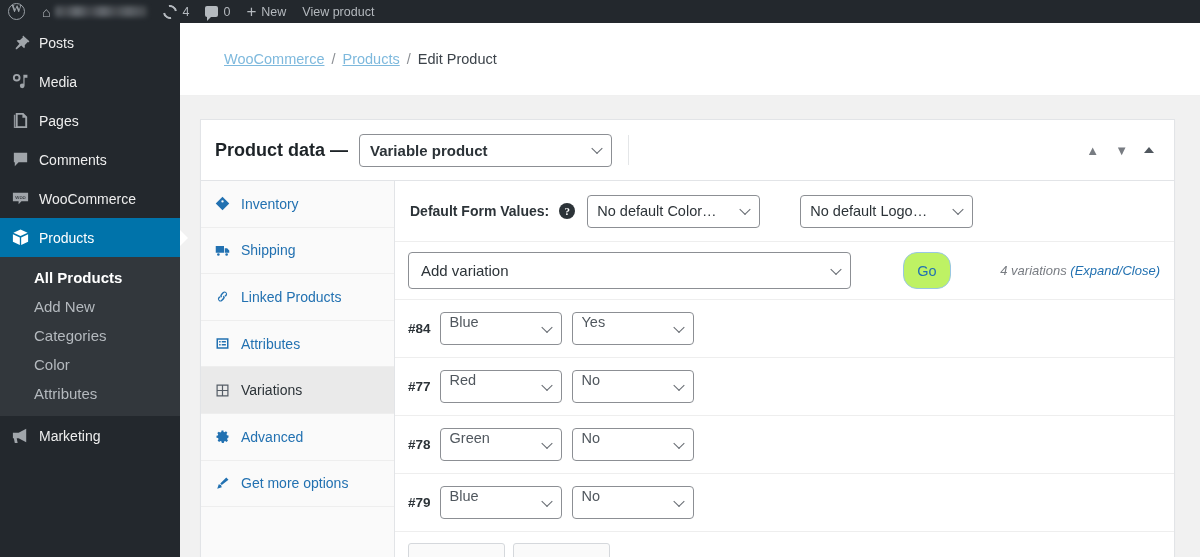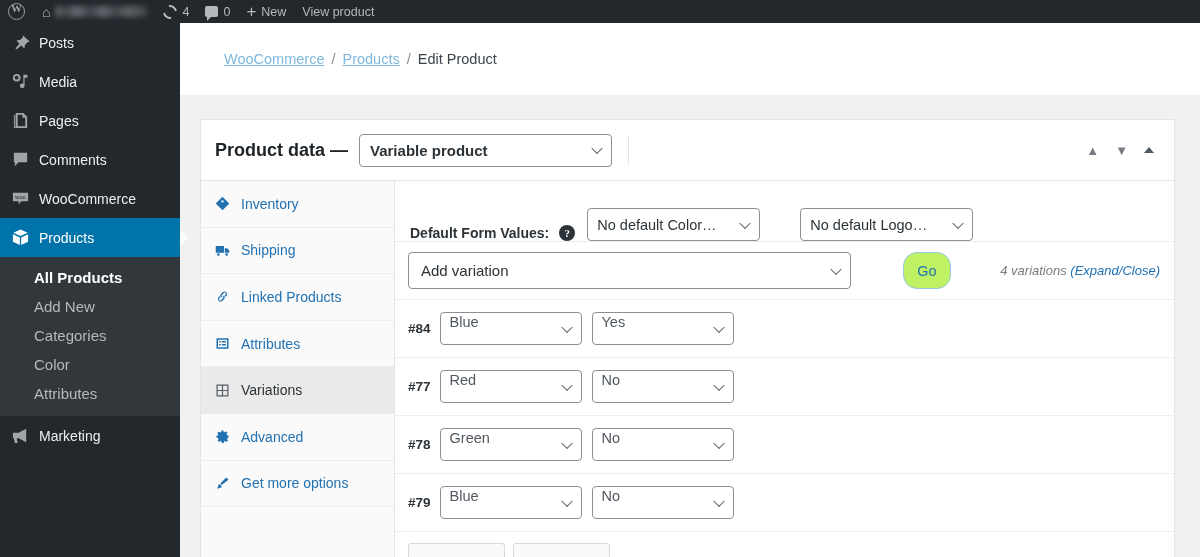--- a/index.html
+++ b/index.html
@@ -194,21 +194,21 @@
   .tab .tb-icon svg { width: 15px; height: 15px; fill: currentColor; display: block; }
   .tab.active {
     background: #eaeaea; color: #2c3338; font-weight: 400;
   }
   .tab.active .tb-icon { color: #555d66; }
 
   #tab-content { flex: 1; background: #fff; position: relative; }
 
   
   #defaults-row {
-    display: flex; align-items: flex-end;
+    display: flex; align-items: center;
     height: 61px; padding-left: 15px;
     border-bottom: 1px solid #eee;
   }
   #defaults-label {
     font-size: 14px; font-weight: 700; color: #2c3338;
     margin-right: 10px; white-space: nowrap;
   }
   .help-tip {
     width: 16px; height: 16px; border-radius: 50%;
     background: #2c3338; color: #fff;
@@ -263,21 +263,21 @@
     display: flex; align-items: center;
     height: 58px; padding-left: 13px;
     border-bottom: 1px solid #eee;
     background: #fff;
   }
   .var-id {
     font-size: 13.5px; font-weight: 700; color: #2c3338;
     margin-right: 9px; white-space: nowrap;
   }
   .attr-select {
-    width: 142px; height: 33px;
+    width: 122px; height: 33px;
     border: 1px solid #8c8f94; border-radius: 4px;
     background: #fff; color: #50575e; font-size: 14.5px;
     font-family: "Liberation Sans", sans-serif;
     padding: 0 26px 14px 9px;
     appearance: none; -webkit-appearance: none; cursor: pointer;
   }
   .variation-row .sel-wrap + .sel-wrap { margin-left: 10px; }
 
   
   #variations-footer {

